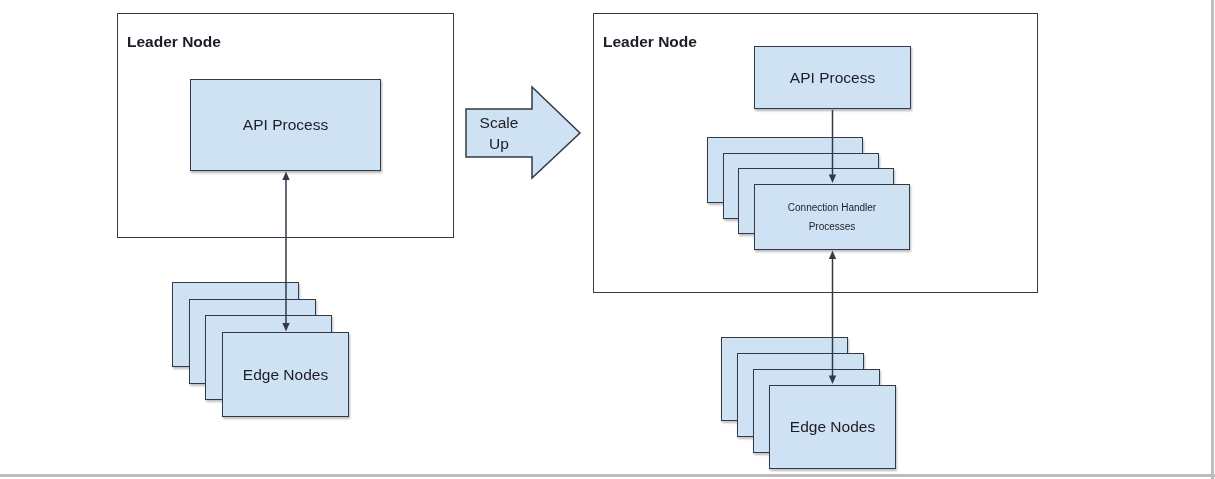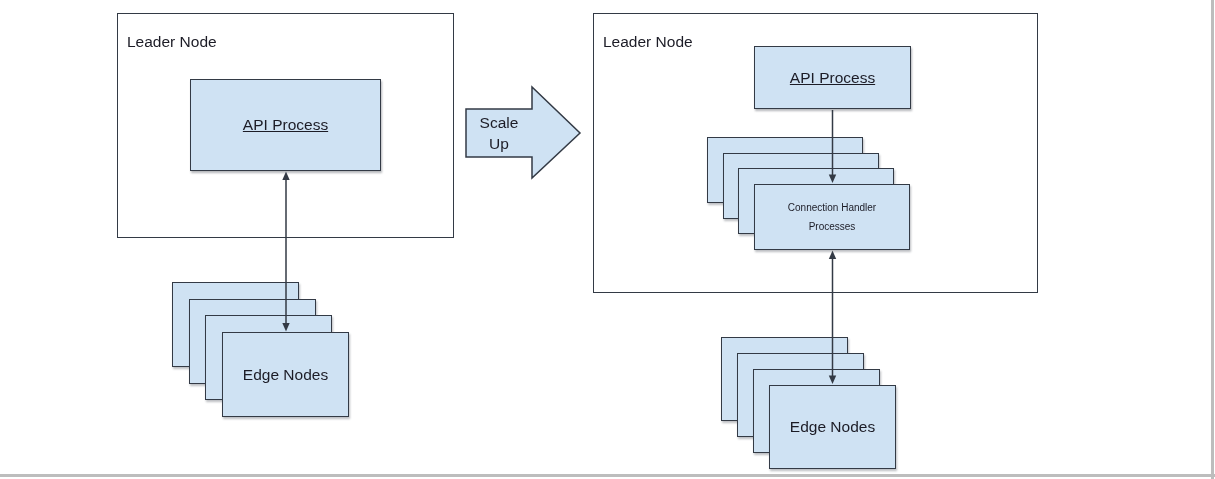--- a/index.html
+++ b/index.html
@@ -27,33 +27,32 @@
   .leader-box {
     position: absolute;
     border: 1.5px solid #333a45;
     background: #ffffff;
     box-sizing: border-box;
   }
   .leader-before { left: 117px; top: 13px; width: 337px; height: 225px; }
   .leader-after  { left: 593px; top: 13px; width: 445px; height: 280px; }
   .leader-label {
     position: absolute; left: 9px; top: 19px;
-    font-size: 15.5px; line-height: 18px; white-space: nowrap;
+    font-size: 15.5px; line-height: 18px; white-space: nowrap; font-weight: bold;
   }
 
   
   .proc-box {
     position: absolute;
     background: #cfe2f3;
     border: 1.5px solid #333a45;
     box-sizing: border-box;
     display: flex; align-items: center; justify-content: center;
     text-align: center;
     box-shadow: 1px 2px 2px rgba(90,95,105,0.45);
-    text-decoration: underline;
   }
   .api-before { left: 190px; top: 79px; width: 191px; height: 92px; font-size: 15.5px; }
   .api-after  { left: 754px; top: 46px; width: 157px; height: 63px; font-size: 15.5px; }
 
   
   .stack { position: absolute; }
   .stack-card {
     position: absolute;
     background: #cfe2f3;
     border: 1.5px solid #333a45;

